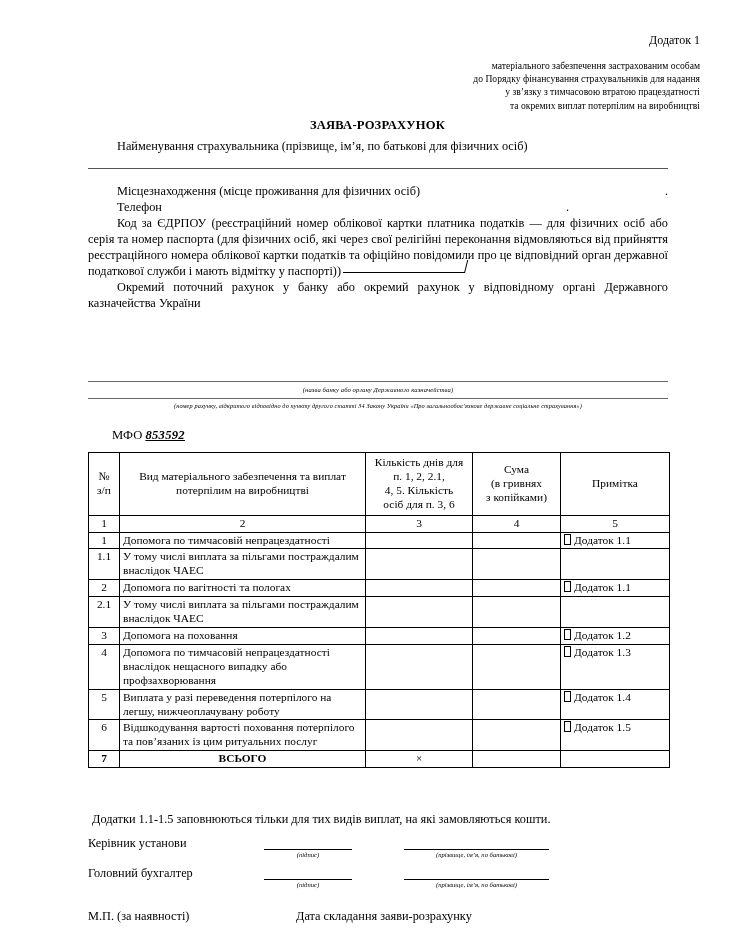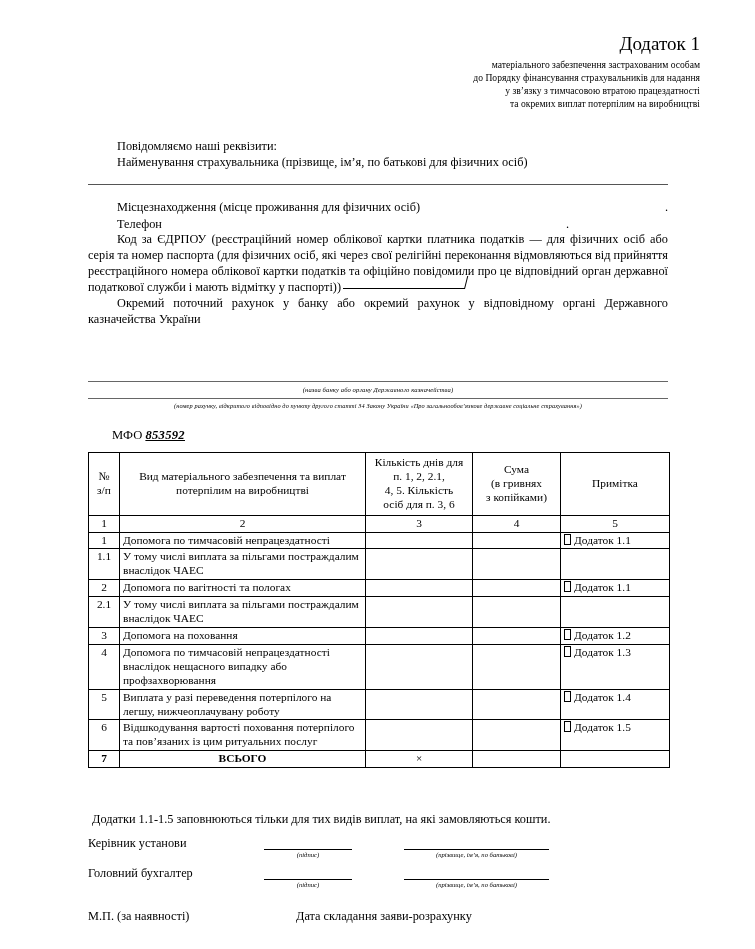--- a/index.html
+++ b/index.html
@@ -28,23 +28,23 @@
 
   
   .doc-header {
     position: absolute;
     top: 33px;
     right: 55px;
     width: 405px;
     text-align: right;
   }
   .doc-header .appendix-title {
-    font-size: 19px;
+    font-size: 12px;
     line-height: 1.2;
-    margin-bottom: 2px;
+    margin-bottom: 12px;
   }
   .doc-header .appendix-sub {
     font-size: 9.6px;
     line-height: 1.36;
   }
 
   
   .form-title {
     position: absolute;
     top: 118px;
@@ -281,23 +281,23 @@
   <div class="doc-header">
     <div class="appendix-title">Додаток 1</div>
     <div class="appendix-sub">
       <div>матеріального забезпечення застрахованим особам</div>
       <div>до Порядку фінансування страхувальників для надання</div>
       <div>у зв’язку з тимчасовою втратою працездатності</div>
       <div>та окремих виплат потерпілим на виробництві</div>
     </div>
   </div>
 
+  <div class="form-title">ЗАЯВА-РОЗРАХУНОК</div>
 
   <div class="body-block">
-    <p class="plain">Повідомляємо наші реквізити:</p>
     <p class="plain">Найменування страхувальника (прізвище, ім’я, по батькові для фізичних осіб)</p>
 
     <div class="rule-full"></div>
 
     <div style="height:14px"></div>
 
     <div class="line-row">
       <span style="display:inline-block;width:29px"></span><span>Місцезнаходження (місце проживання для фізичних осіб)</span>
       <span class="dot-end">.</span>
     </div>

